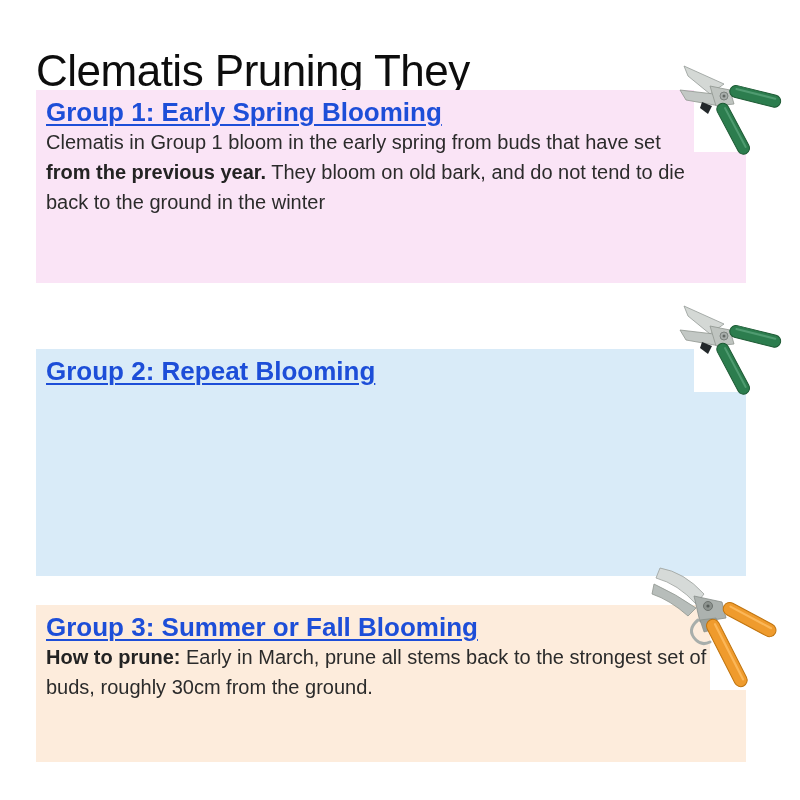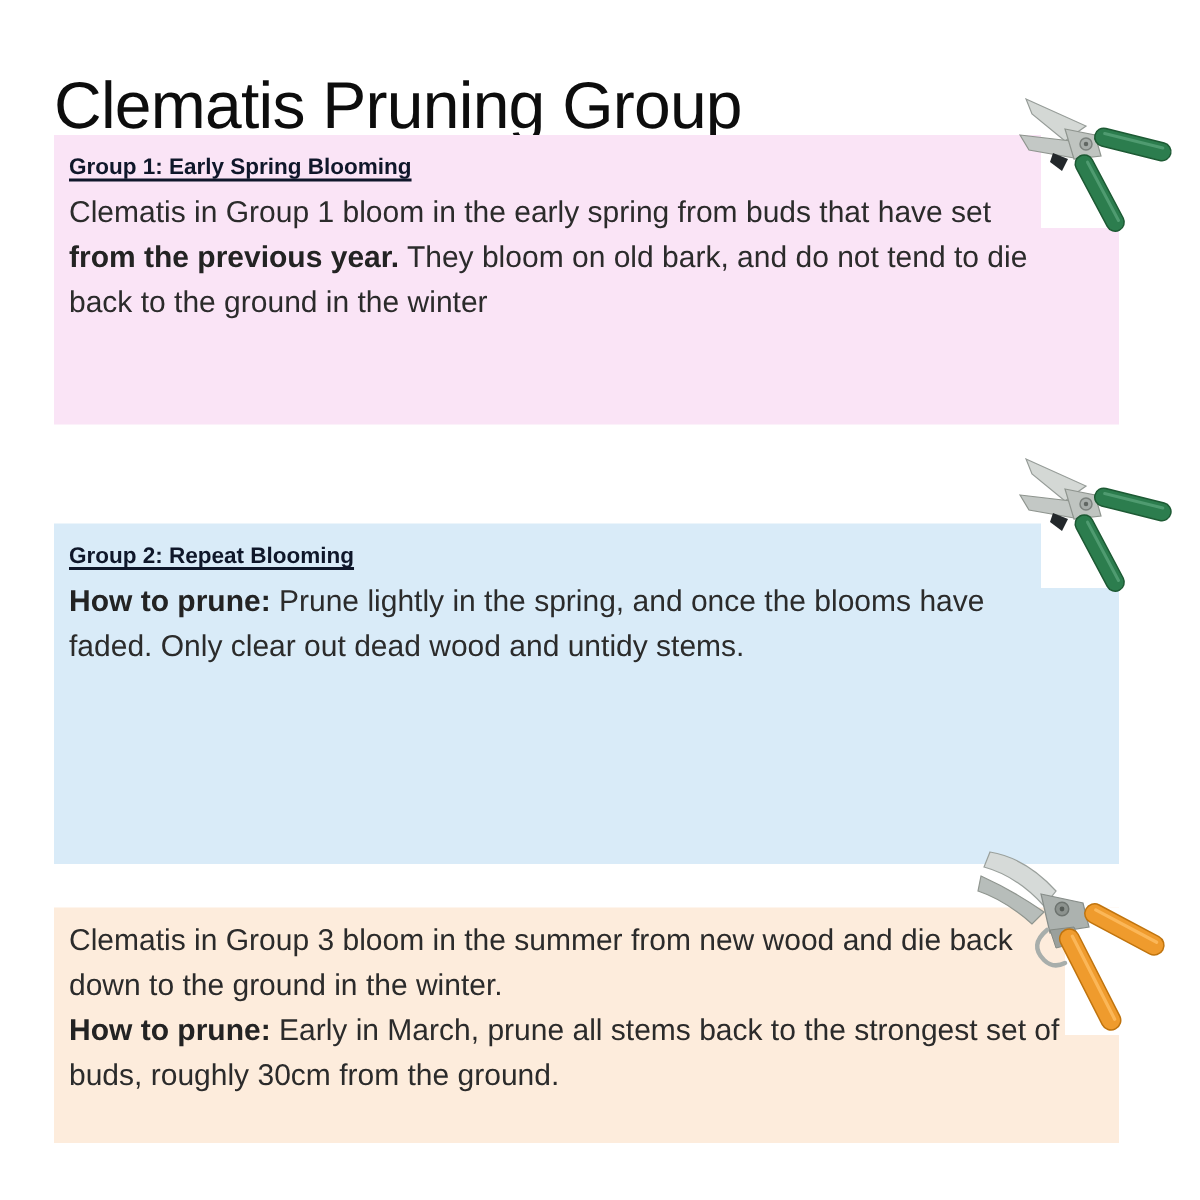--- a/index.html
+++ b/index.html
@@ -15,55 +15,54 @@
     color:#0d0d0d; letter-spacing:-0.5px; white-space:nowrap;
   }
   .section {
     position:absolute; left:36px; width:710px;
     box-sizing:border-box; padding:7px 38px 0 10px;
   }
   .section.s1 { top:90px;  height:193px; }
   .section.s2 { top:330px; height:227px;margin-top:19px; }
   .section.s3 { top:605px; height:157px; }
   .section h2 {
-    margin:0; font-size:15px; line-height:30px; font-weight:bold;
-    color:#0f172a;
+    margin:0; font-size:26px; line-height:30px; font-weight:bold;
+    color:#1d4ed8;
     text-decoration:underline;
     text-decoration-thickness:2.4px;
     text-underline-offset:3px;
   }
   .section p { margin:0; font-size:20px; line-height:30px; color:#2b2b2b; }
   .section p b { font-weight:bold; color:#232323; }
 
   .shears { position:absolute; }
   .shears .notch { position:absolute; background:#ffffff; }
   .shears svg { position:absolute; left:0; top:0; }
   .shears-1 { left:678px; top:50px;  width:122px; height:105px; }
   .shears-2 { left:678px; top:290px; width:122px; height:105px; }
   .shears-1 .notch, .shears-2 .notch { left:16px; top:40px; width:52px; height:62px; }
   .shears-3 { left:640px; top:556px; width:160px; height:136px; }
   .shears-3 .notch { left:70px; top:49px; width:37px; height:85px; }
 </style>
 </head>
 <body>
 
-<h1 class="title">Clematis Pruning Group</h1>
+<h1 class="title">Clematis Pruning They</h1>
 
 <article class="section s1" style="background-color: rgb(250, 228, 246);">
   <h2>Group 1: Early Spring Blooming</h2>
   <p>Clematis in Group 1 bloom in the early spring from buds that have set <b>from the previous year.</b> They bloom on old bark, and do not tend to die back to the ground in the winter</p>
 </article>
 
 <article class="section s2" style="background-color: rgb(217, 235, 248);">
   <h2>Group 2: Repeat Blooming</h2>
-  <p><b>How to prune:</b> Prune lightly in the spring, and once the blooms have faded. Only clear out dead wood and untidy stems.</p>
 </article>
 
 <article class="section s3" style="background-color: rgb(253, 236, 220);">
-  <p>Clematis in Group 3 bloom in the summer from new wood and die back down to the ground in the winter.</p>
+  <h2>Group 3: Summer or Fall Blooming</h2>
   <p><b>How to prune:</b> Early in March, prune all stems back to the strongest set of buds, roughly 30cm from the ground.</p>
 </article>
 
 <div class="shears shears-1">
   <div class="notch"></div>
   <svg width="122" height="105" viewBox="0 0 122 105" aria-hidden="true">
     <polygon points="6,16 46,34 32,44 10,26" fill="#d4d8d5" stroke="#969c98" stroke-width="0.8"></polygon>
     <polygon points="2,40 36,44 42,56 8,50" fill="#c3c8c5" stroke="#8f958f" stroke-width="0.8"></polygon>
     <polygon points="32,36 52,40 56,54 38,56" fill="#bfc4c0" stroke="#8f958f" stroke-width="0.8"></polygon>
     <polygon points="24,52 34,56 30,64 22,58" fill="#23282b"></polygon>

